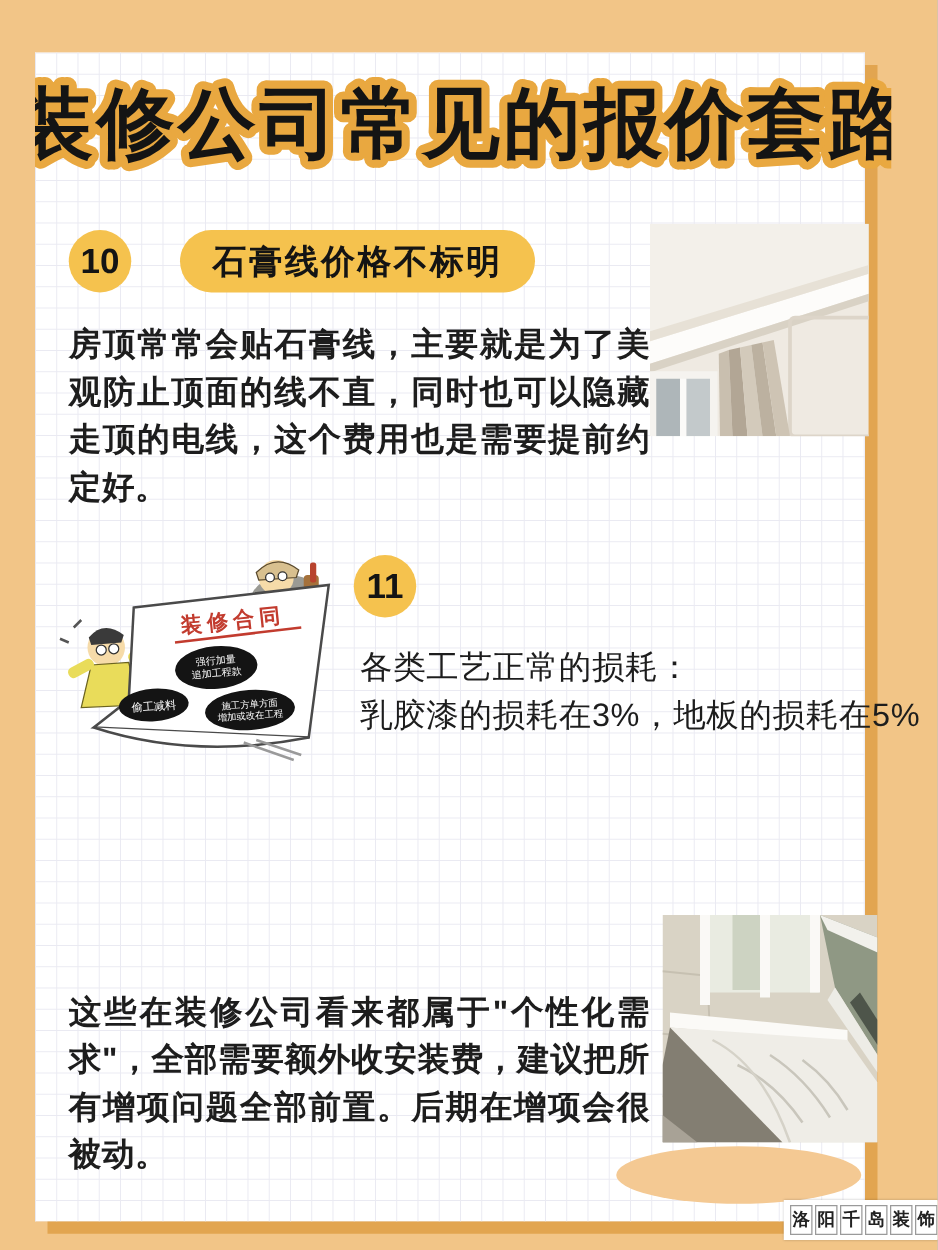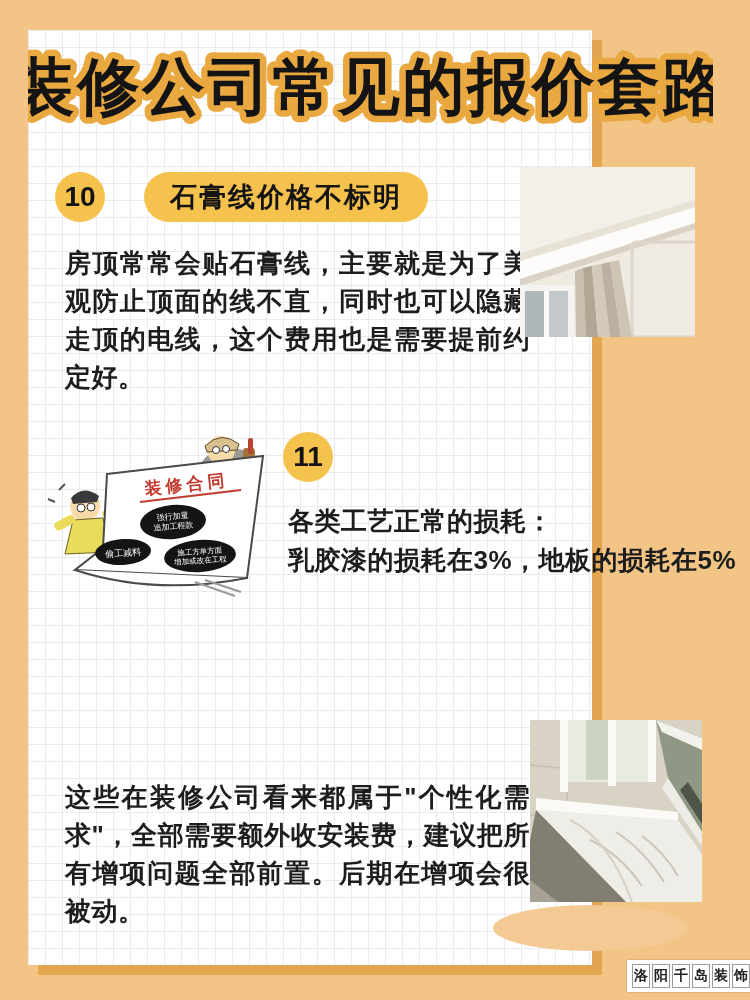--- a/index.html
+++ b/index.html
@@ -9,22 +9,22 @@
   }
   .canvas{
     position:relative;
     width:750px;height:1000px;
     background:#F2C587;
     overflow:hidden;
     margin:0 auto;
   }
   .page{
     position:absolute;
-    left:28px;top:30px;
-    width:564px;height:935px;
+    left:28px;top:42px;
+    width:664px;height:935px;
     background-color:#ffffff;
     background-image:
       linear-gradient(#EAEAF2 1px, transparent 1px),
       linear-gradient(90deg,#EAEAF2 1px, transparent 1px);
     background-size:17px 17px;
     box-shadow:10px 10px 0 0 #E2A550;
   }
   .title-svg{
     position:absolute;left:0;top:8px;width:685px;height:96px;
   }
@@ -52,26 +52,25 @@
     letter-spacing:2px;
     white-space:nowrap;
     font-family:Liberation Serif, serif;
   }
   .para{
     position:absolute;
     font-size:26px;line-height:38px;
     color:#1d1d1d;font-weight:600;
     letter-spacing:0.5px;
     text-align:justify;
-    margin-left:10px;
   }
   .list11{
     position:absolute;
     font-size:26px;line-height:39px;
-    color:#1d1d1d;font-weight:700;
+    color:#1d1d1d;font-weight:400;
     letter-spacing:0.5px;
     white-space:nowrap;
   }
   .photo{position:absolute;display:block;}
   .bottom-ellipse{
     position:absolute;
     left:465px;top:875px;
     width:196px;height:46px;
     border-radius:50%;
     background:#F4C993;

